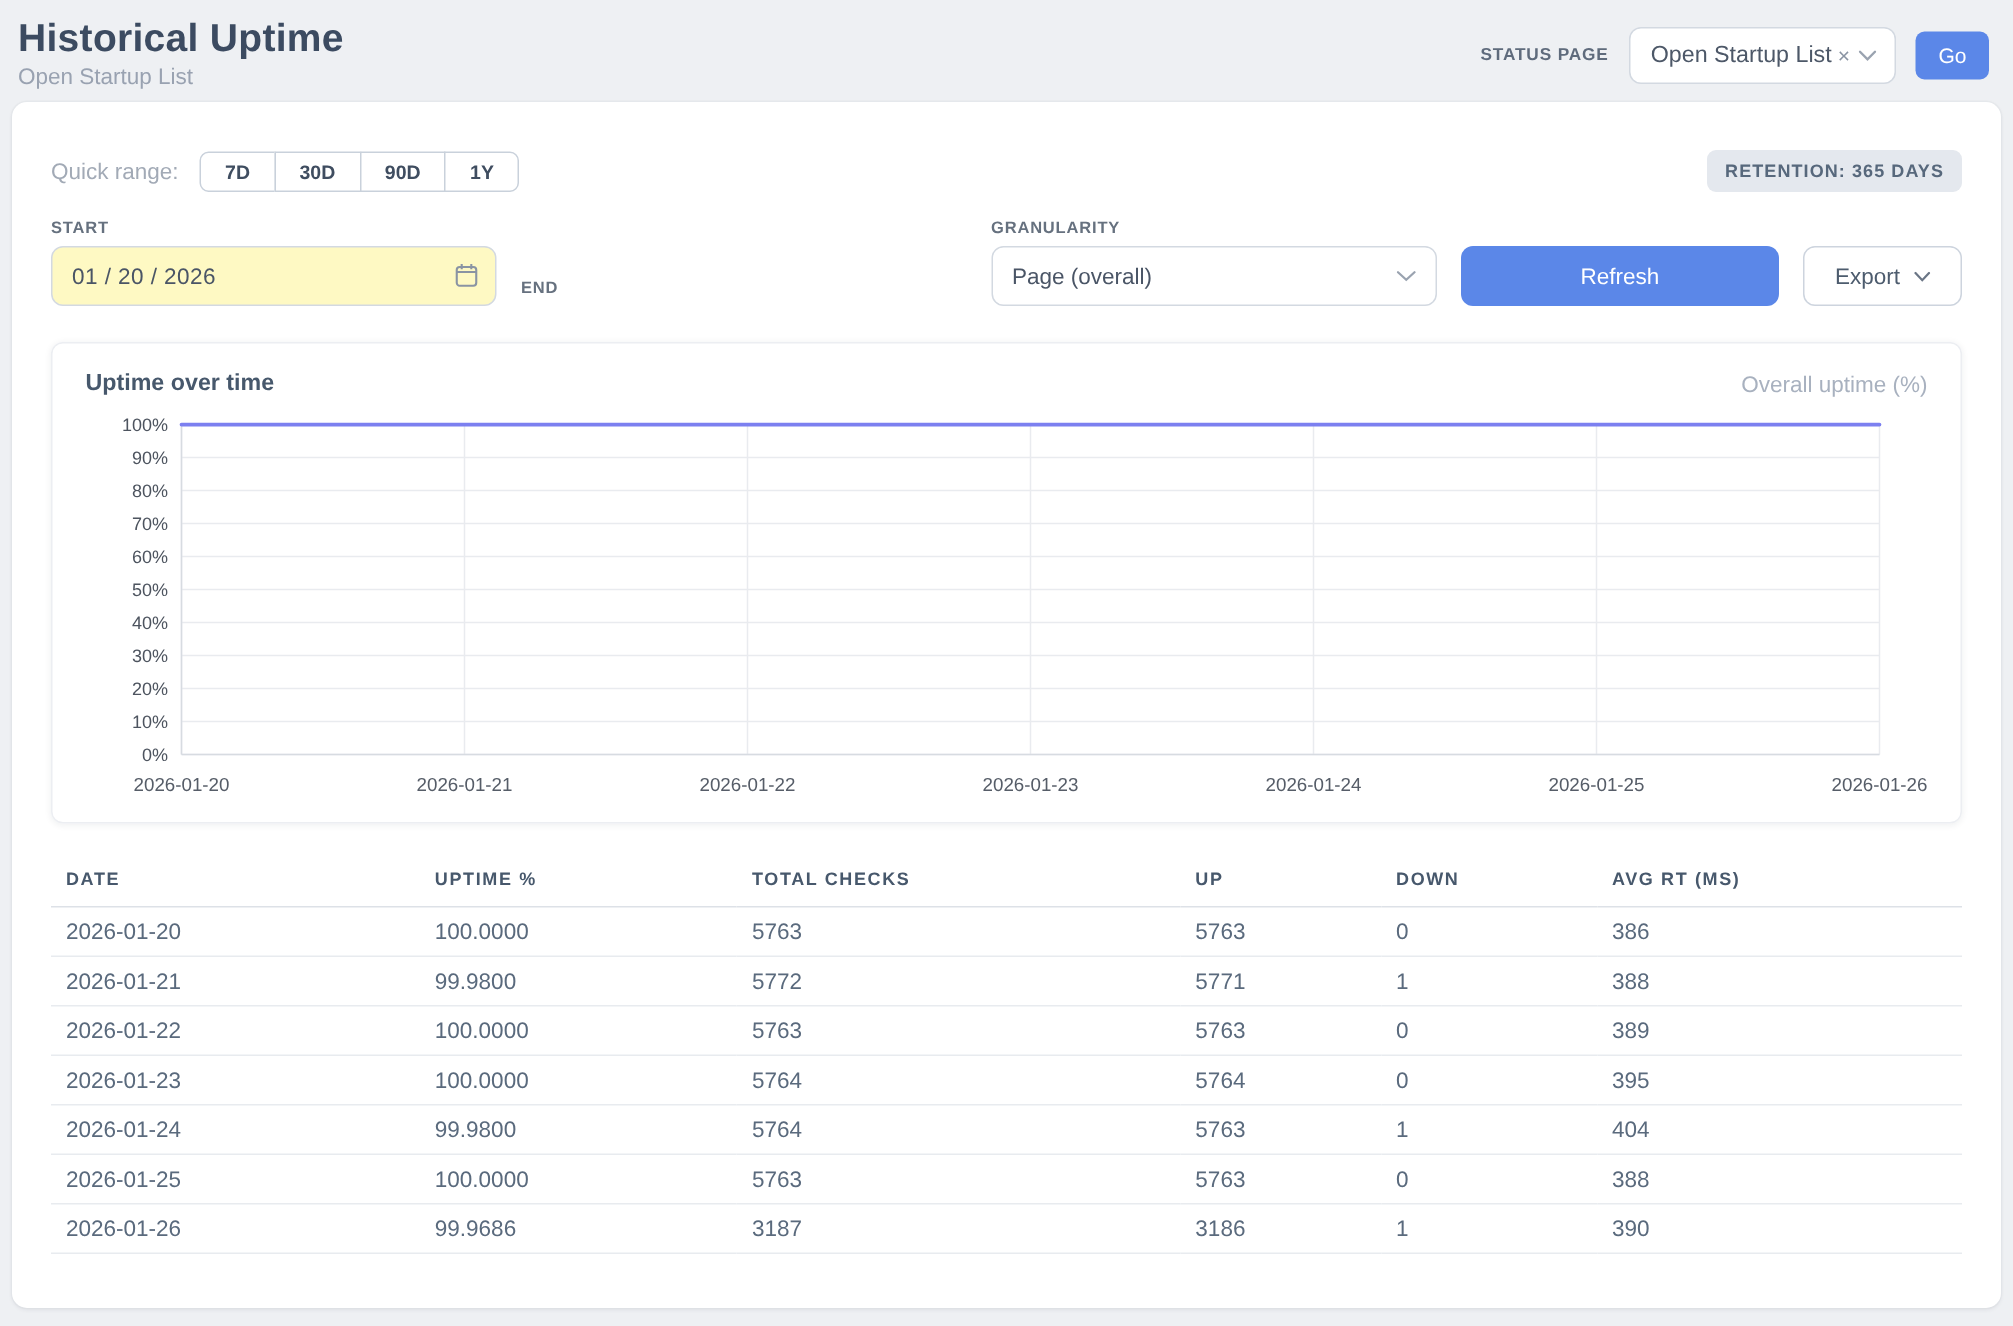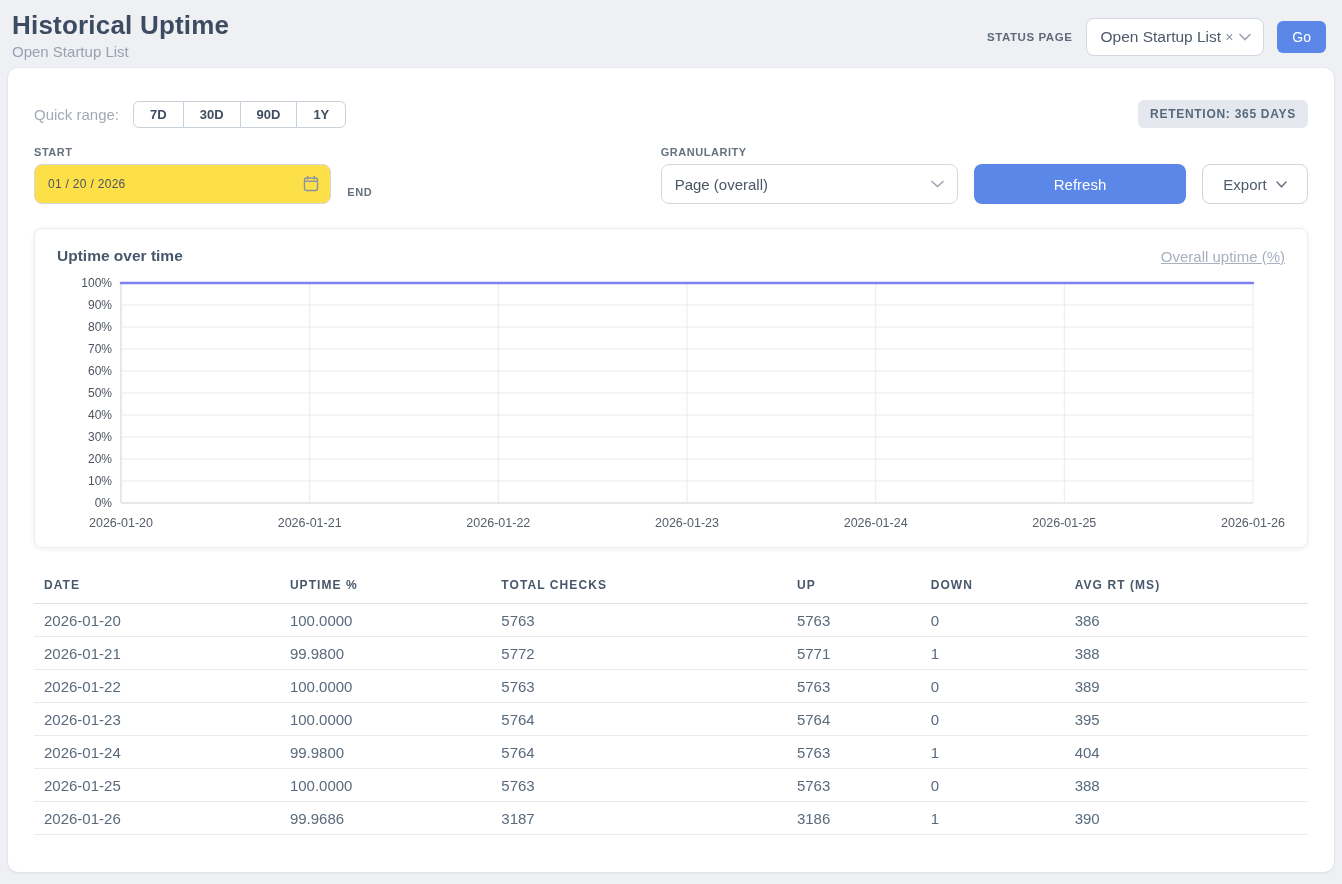--- a/index.html
+++ b/index.html
@@ -49,21 +49,21 @@
     background:#e4e8ee; color:#57687c; font-size:12px; font-weight:600;
     letter-spacing:.06em; padding:7px 12px; border-radius:6px;
   }
   
   .filters-fields { display:flex; gap:16px; margin-top:18px; align-items:flex-end; }
   .field { display:flex; flex-direction:column; flex:1; }
   .field-label { font-size:11px; font-weight:600; letter-spacing:.05em; color:#66717f; margin-bottom:6px; }
   .input-wrap { position:relative; }
   .text-input {
     width:100%; height:40px; border:1px solid #d3d9e1; border-radius:8px;
-    padding:0 38px 0 13px; font-size:12px; color:#4a5566; background:#fde047;
+    padding:0 38px 0 13px; font-size:15px; color:#4a5566; background:#fef9c3;
     font-family:inherit; letter-spacing:.3px;
   }
   .input-icon { position:absolute; right:12px; top:11px; pointer-events:none; }
   .select-box {
     display:flex; align-items:center; justify-content:space-between;
     height:40px; border:1px solid #d3d9e1; border-radius:8px;
     padding:0 13px; font-size:15px; color:#4a5566; background:#fff; cursor:pointer;
   }
   .btn-refresh {
     width:212px; height:40px; background:#5b87e8; color:#fff; border:none;
@@ -74,21 +74,21 @@
     border-radius:8px; color:#4d5c6e; font-size:15px; cursor:pointer; font-family:inherit;
     display:flex; align-items:center; justify-content:center; gap:9px; flex:none;text-align:right;
   }
   
   .chart-card {
     margin-top:24px; border:1px solid #eceef2; border-radius:8px;
     box-shadow:0 1px 5px rgba(25,35,55,.08); padding:18px 22px 6px;
   }
   .chart-head { display:flex; justify-content:space-between; align-items:center; margin-bottom:8px; }
   .chart-title { font-size:15.5px; font-weight:700; color:#47586c; }
-  .chart-legend { font-size:15px; color:#a8b1bf;text-decoration:underline; }
+  .chart-legend { font-size:15px; color:#a8b1bf; }
   
   .table-wrap { margin-top:24px; }
   table { width:100%; border-collapse:collapse; }
   th {
     font-size:12px; font-weight:700; letter-spacing:.09em; color:#47586c;
     text-align:left; padding:6px 10px 11px; border-bottom:1px solid #dde1e7;
   }
   td {
     font-size:15px; color:#5a6a7d; padding:7.5px 10px;
     border-bottom:1px solid #e8ebef;

